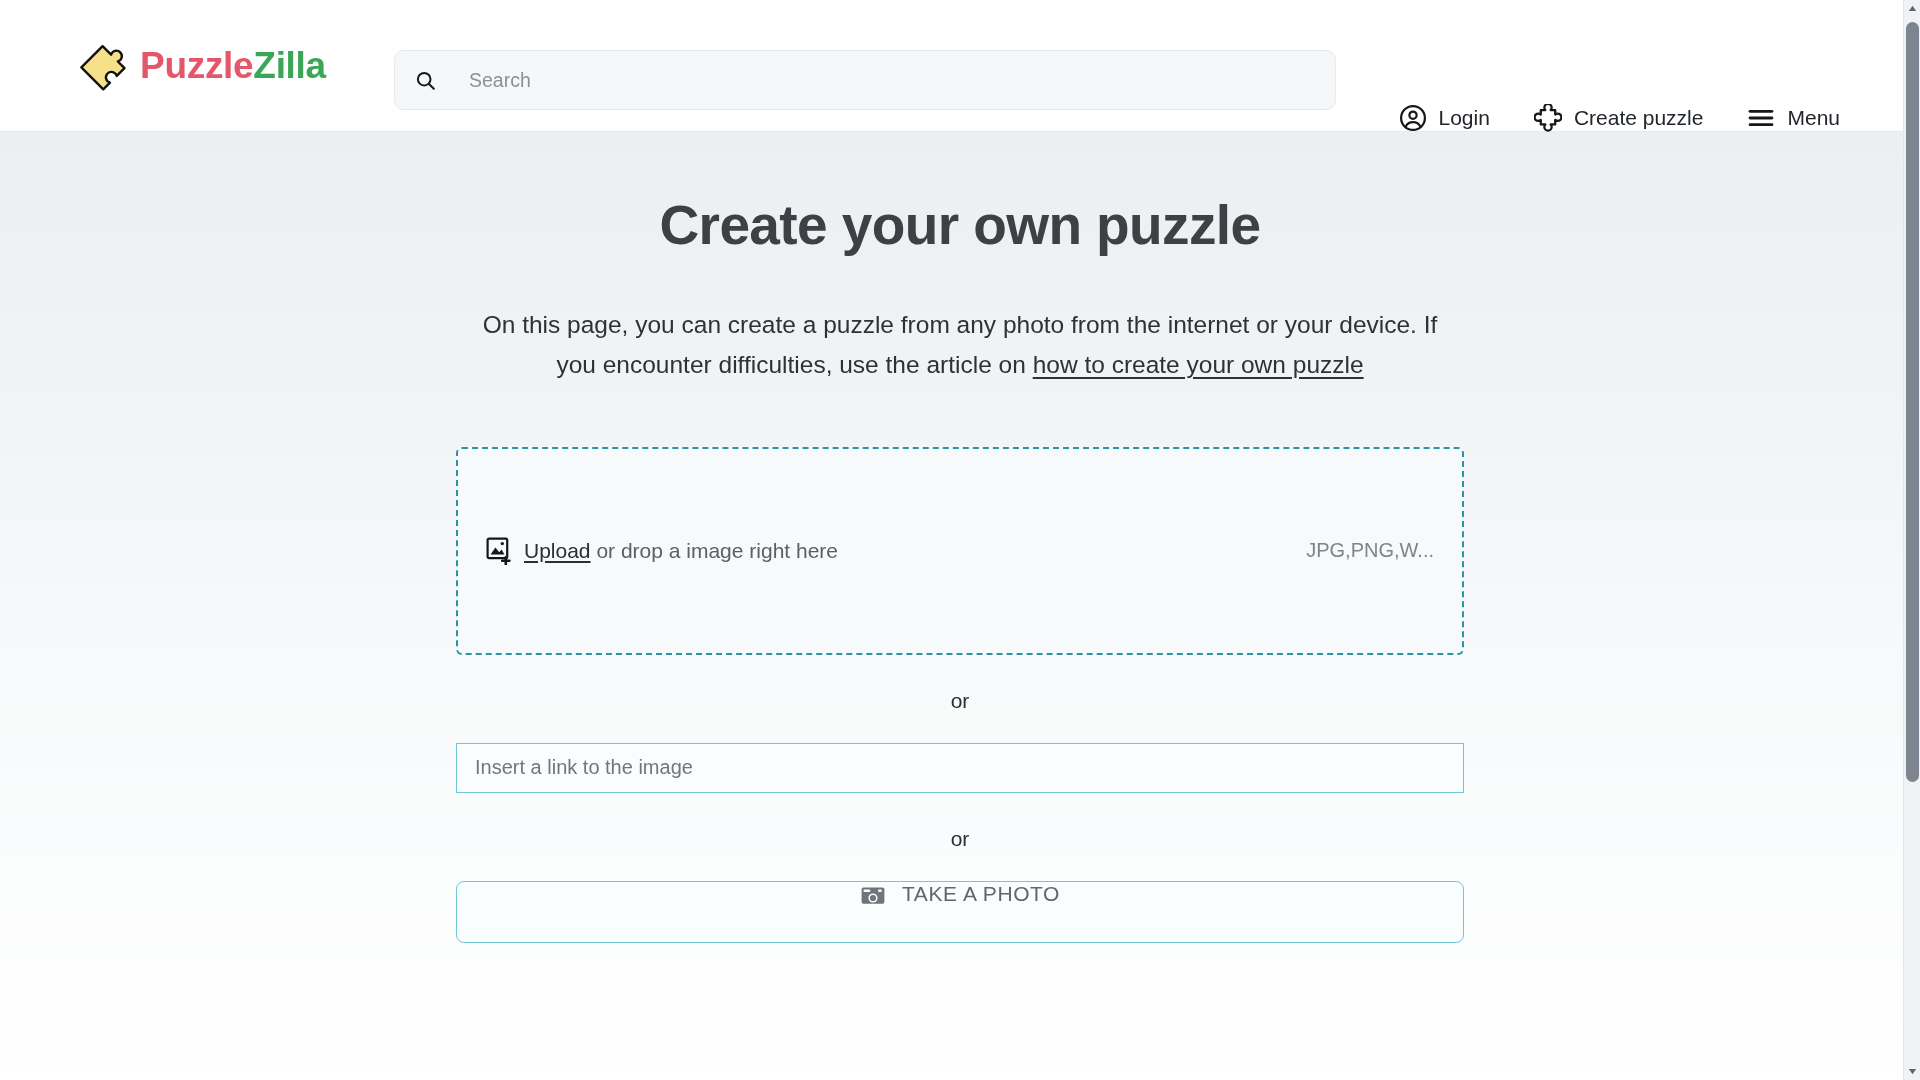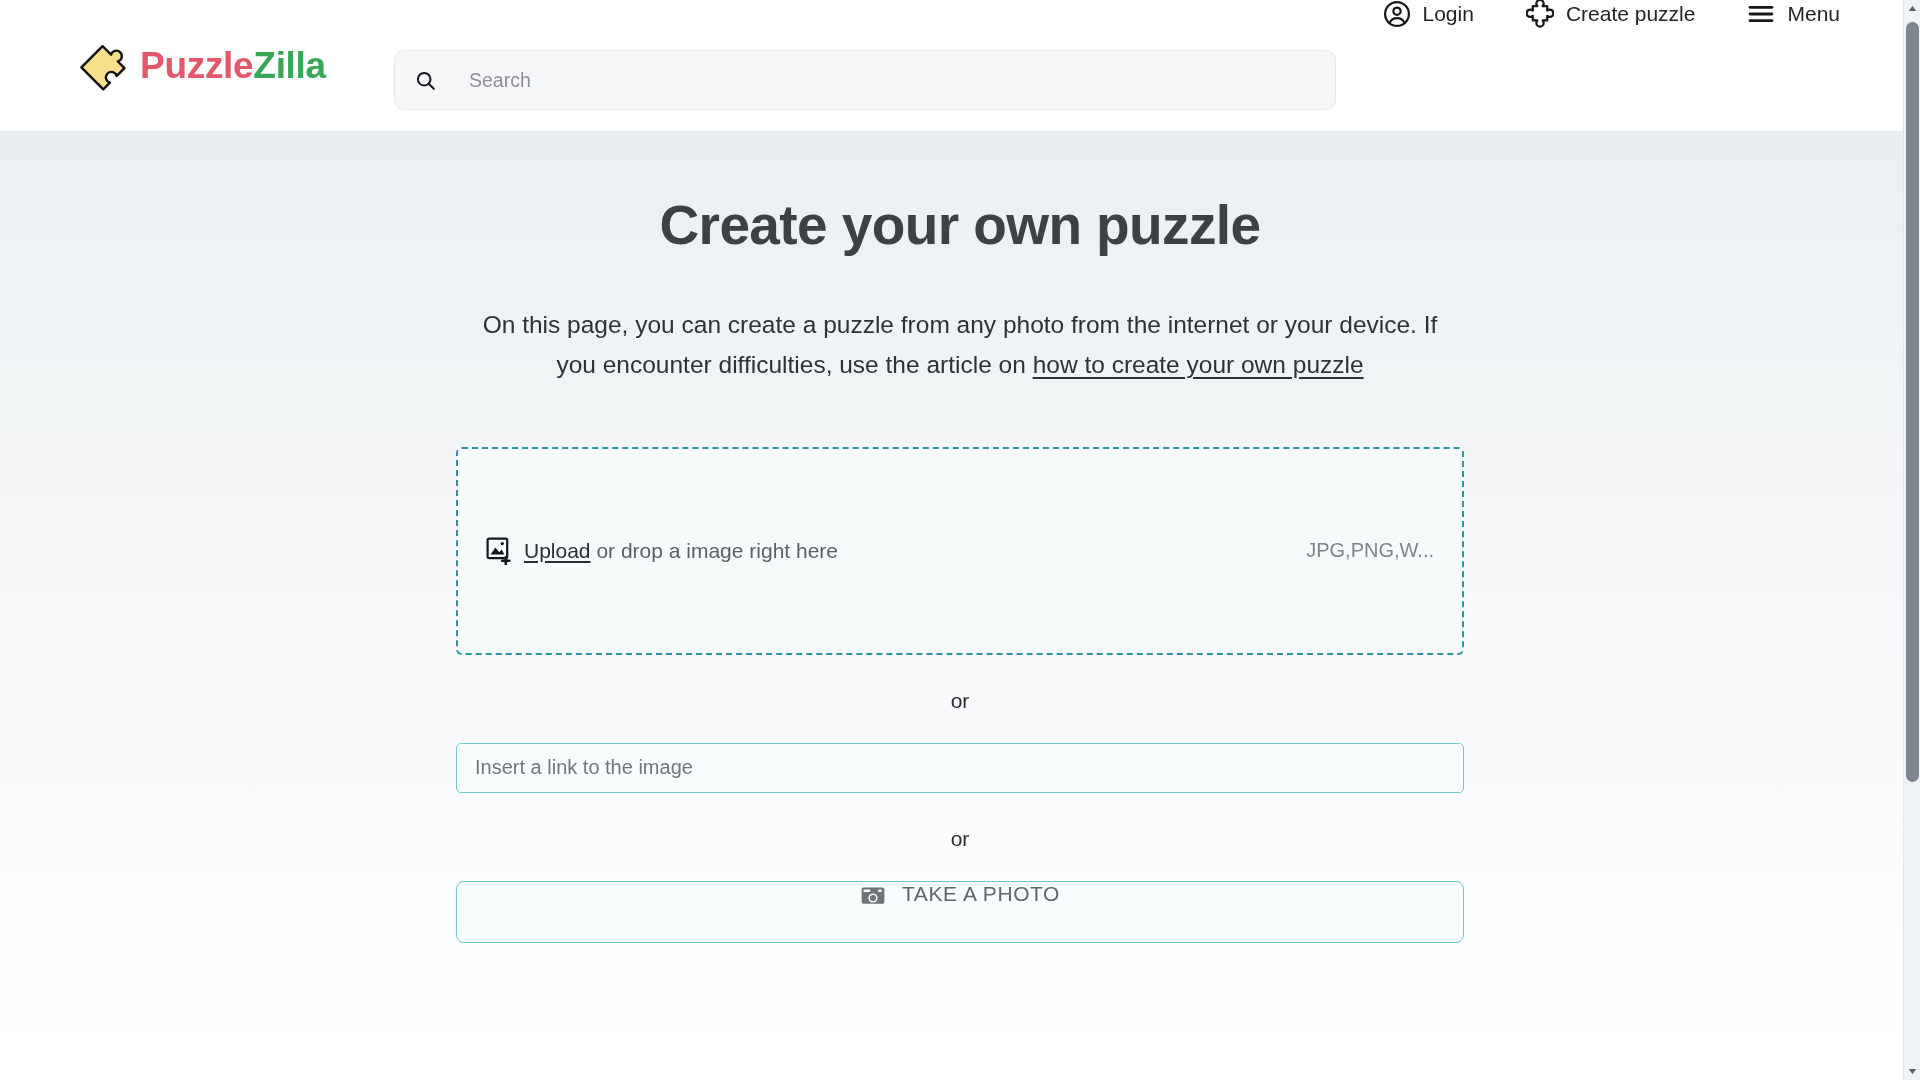--- a/index.html
+++ b/index.html
@@ -77,22 +77,22 @@
     padding-left: 33px;
   }
   .search-input::placeholder { color: #8b9096; }
 
   .nav {
     position: absolute;
     right: 58px;
     top: 0;
     height: 132px;
     display: flex;
-    align-items: flex-start;
-    gap: 8px;
+    align-items: flex-end;
+    gap: 0;
   }
   .nav-item {
     display: flex;
     align-items: center;
     gap: 12px;
     cursor: pointer;
     font-size: 21px;
     color: #22262a;
     white-space: nowrap;
     padding: 0 22px;
@@ -175,21 +175,21 @@
     text-align: center;
     font-size: 21px;
     color: #2b2f33;
     margin: 34px 0 30px;
   }
 
   .link-input {
     width: 100%;
     height: 50px;
     border: 1px solid #6ec9d4;
-    border-radius: 5px;
+    border-radius: 0;
     background: #fafdfd;
     padding: 0 18px;
     font-family: "Liberation Sans", sans-serif;
     font-size: 20px;
     color: #3b3f43;
     outline: none;
     display: block;
   }
   .link-input::placeholder { color: #6f767c; }
 

